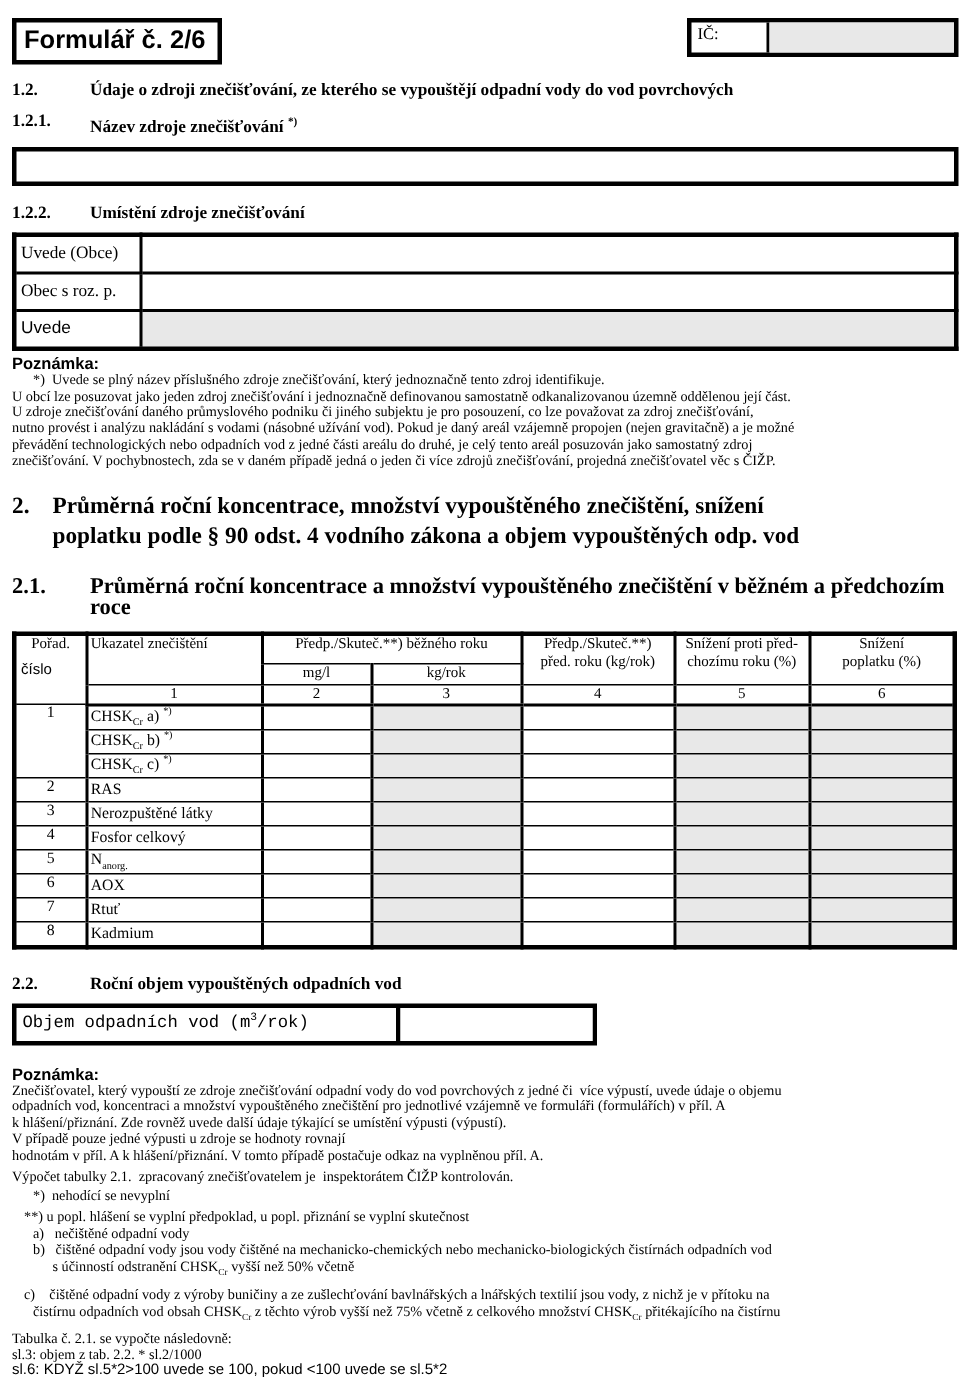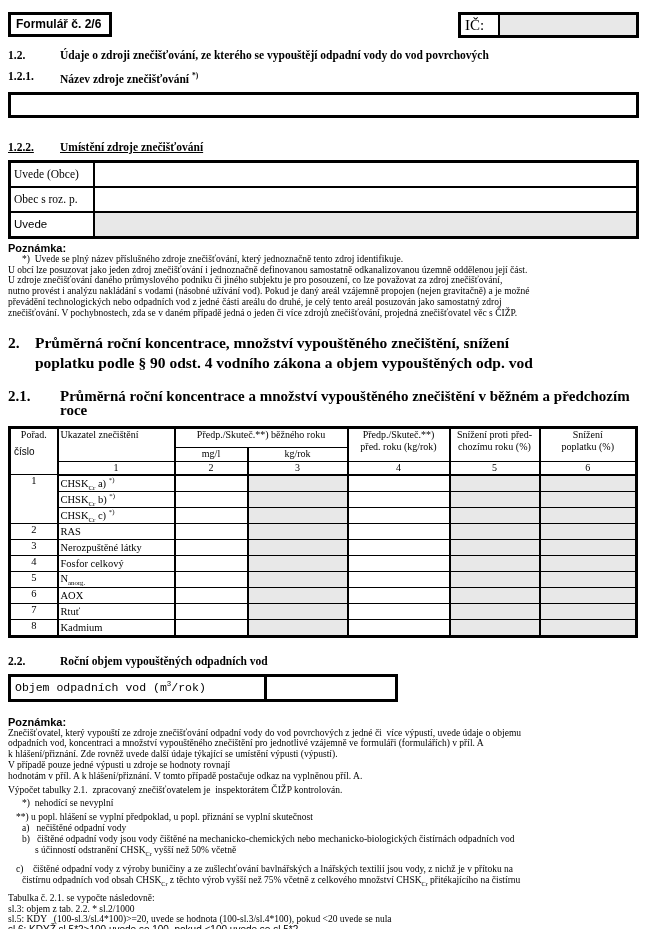--- a/index.html
+++ b/index.html
@@ -4,30 +4,30 @@
 <style>
   html,body{margin:0;padding:0;background:#fff;}
   .page{
     width:647px;height:929px;background:#ffffff;overflow:hidden;
     font-family:"Liberation Serif",serif;color:#000;position:relative;
     box-sizing:border-box;padding:0 8px;
   }
   .sans{font-family:"Liberation Sans",sans-serif;}
   
   .toprow{display:flex;justify-content:space-between;align-items:flex-start;padding-top:12px;}
-  .formbox{border:3px solid #000;font-family:"Liberation Sans",sans-serif;font-weight:bold;font-size:12px;padding:2px 8px 3px 5px;}
+  .formbox{border:3px solid #000;font-family:"Liberation Sans",sans-serif;font-weight:bold;font-size:17px;padding:2px 8px 3px 5px;}
   .icbox{border:3px solid #000;display:flex;align-items:stretch;width:175px;height:20px;}
-  .iclabel{font-size:15px;padding:2px 4px;width:39px;box-sizing:border-box;border-right:2px solid #000;}
+  .iclabel{font-size:11px;padding:2px 4px;width:52px;box-sizing:border-box;border-right:2px solid #000;}
   .icfield{flex:1;background:#e8e8e8;}
   
   .h{display:flex;font-weight:bold;font-size:11.5px;line-height:14px;}
   .h .num{flex:0 0 52px;}
   .h12{margin-top:10px;}
   .h121{margin-top:7px;}
-  .h122{margin-top:22px;text-decoration:underline;}
+  .h122{margin-top:11px;}
   .h21 .num,.h22 .num{flex:0 0 52px;}
   sup{font-size:0.65em;}
   sub{font-size:0.65em;}
   
   .biginput{margin-top:6px;border:3px solid #000;height:20px;background:#fff;}
   
   .t122{margin-top:6px;width:100%;border-collapse:collapse;border:3px solid #000;}
   .t122 td{border:2px solid #000;font-size:11.5px;height:21px;padding:1px 3px;}
   .t122 td.lab{width:76px;}
   .t122 td.gray{background:#e8e8e8;}
@@ -297,18 +297,17 @@
         <div class="nline ind0 mt3">Výpočet tabulky 2.1.  zpracovaný znečišťovatelem je  inspektorátem ČIŽP kontrolován.</div>
         <div class="nline ind2 mt3">*)  nehodící se nevyplní</div>
         <div class="nline ind1 mt3">**) u popl. hlášení se vyplní předpoklad, u popl. přiznání se vyplní skutečnost</div>
         <div class="nline ind2">a)   nečištěné odpadní vody</div>
         <div class="nline ind2">b)   čištěné odpadní vody jsou vody čištěné na mechanicko-chemických nebo mechanicko-biologických čistírnách odpadních vod</div>
         <div class="nline ind3">s účinností odstranění CHSK<sub>Cr</sub> vyšší než 50% včetně</div>
         <div class="nline ind1 mt4">c)    čištěné odpadní vody z výroby buničiny a ze zušlechťování bavlnářských a lnářských textilií jsou vody, z nichž je v přítoku na</div>
         <div class="nline ind2">čistírnu odpadních vod obsah CHSK<sub>Cr</sub> z těchto výrob vyšší než 75% včetně z celkového množství CHSK<sub>Cr</sub> přitékajícího na čistírnu</div>
         <div class="nline ind0 mt3">Tabulka č. 2.1. se vypočte následovně:</div>
         <div class="nline ind0">sl.3: objem z tab. 2.2. * sl.2/1000</div>
-        <div class="nline ind0">sl.5: KDY   (100-sl.3/sl.4*100)&gt;=20, uvede se hodnota (100-sl.3/sl.4*100), pokud &lt;20 uvede se nula</div>
         <div class="nline ind0 sansline">sl.6: KDYŽ sl.5*2&gt;100 uvede se 100, pokud &lt;100 uvede se sl.5*2</div>
       </div>
   </div>
 
 </div>
 
 </body></html>

